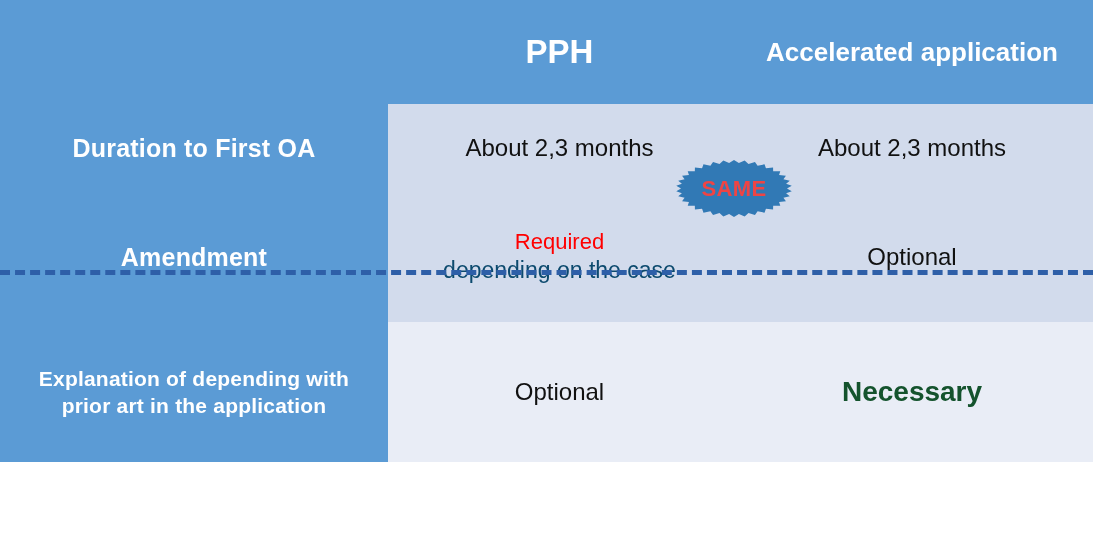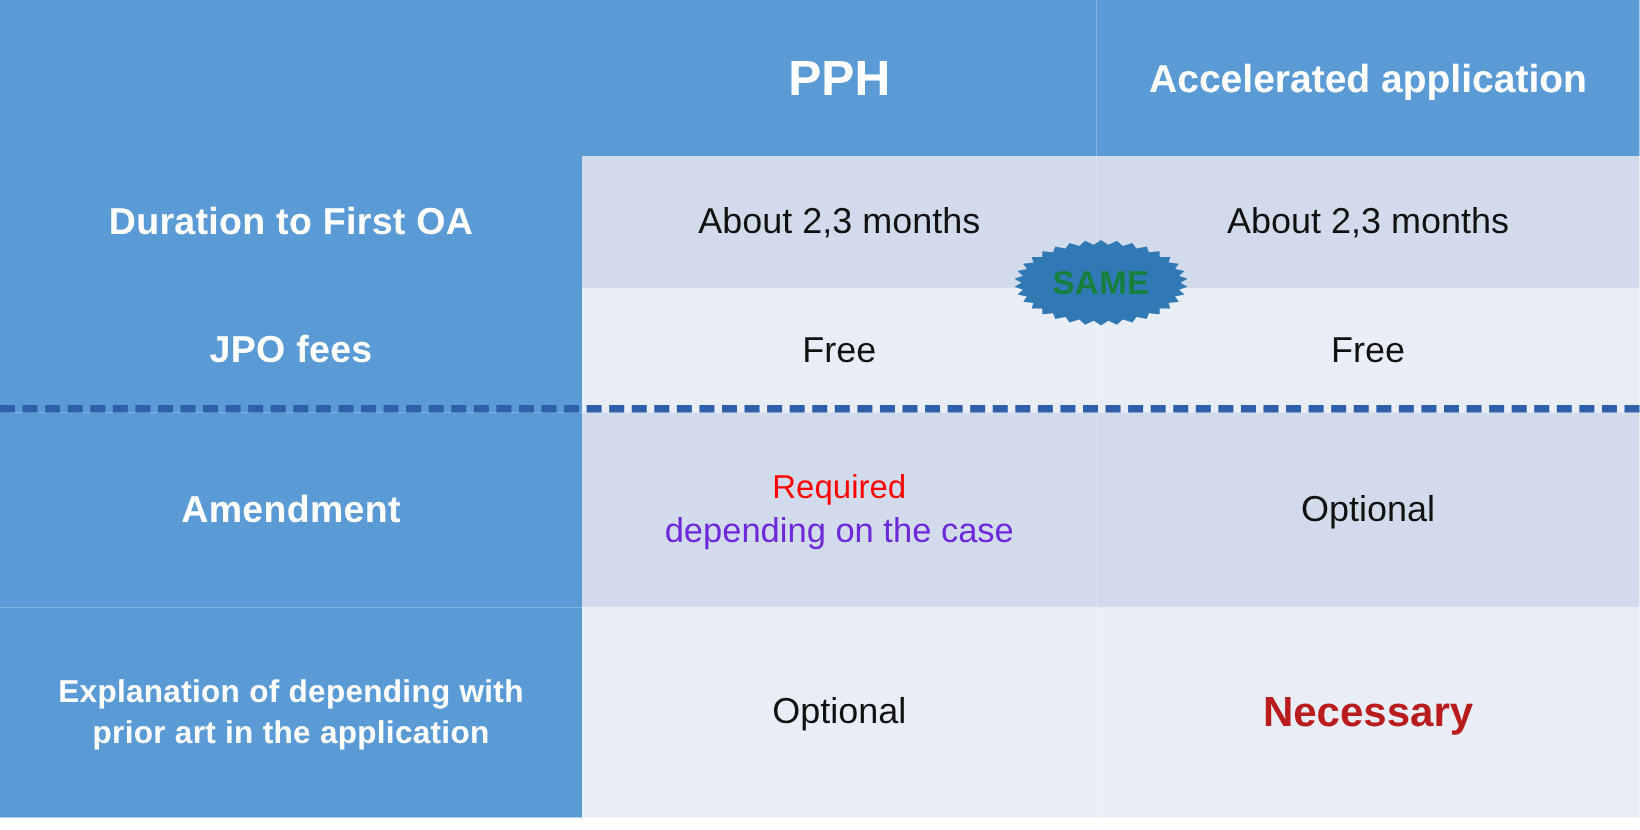--- a/index.html
+++ b/index.html
@@ -87,27 +87,27 @@
   .blank-head { background: #5B9BD5; border-bottom: 3px solid #ffffff; }
 
   .stack { line-height: 1.2; }
   .red-strong {
     color: #FF0000;
     font-weight: normal;
     font-size: 22px;
     display: block;
   }
   .sub-line {
-    color: #6d28d9;
+    color: #0c4a6e;
     font-size: 23px;
     display: block;
     margin-top: 2px;
   }
   .red-only {
-    color: #b91c1c;
+    color: #14532d;
     font-weight: bold;
     font-size: 28px;
     text-align: right;
   }
   .two-line { line-height: 1.3; }
 
   
   .dash-divider {
     position: absolute;
     left: 0;
@@ -131,21 +131,21 @@
     justify-content: center;
   }
   .same-badge svg {
     position: absolute;
     left: 0; top: 0;
     width: 116px;
     height: 57px;
   }
   .same-text {
     position: relative;
-    color: #15803d;
+    color: #ef4444;
     font-weight: bold;
     font-size: 22px;
     letter-spacing: 0.3px;
     z-index: 2;
   }
 </style>
 </head>
 <body>
 
 <div class="table-wrap">
@@ -163,25 +163,20 @@
         <td class="head-cell head-pph">PPH</td>
         <td class="head-cell head-acc">Accelerated application</td>
       </tr>
 
       <tr class="row-r1">
         <td class="label-cell">Duration to First OA</td>
         <td class="data-cell band-a">About 2,3 months</td>
         <td class="data-cell band-a">About 2,3 months</td>
       </tr>
 
-      <tr class="row-r2">
-        <td class="label-cell">JPO fees</td>
-        <td class="data-cell band-b">Free</td>
-        <td class="data-cell band-b">Free</td>
-      </tr>
 
       <tr class="row-r3">
         <td class="label-cell">Amendment</td>
         <td class="data-cell band-a">
           <span class="stack">
             <span class="red-strong">Required</span>
             <span class="sub-line">depending on the case</span>
           </span>
         </td>
         <td class="data-cell band-a">Optional</td>

